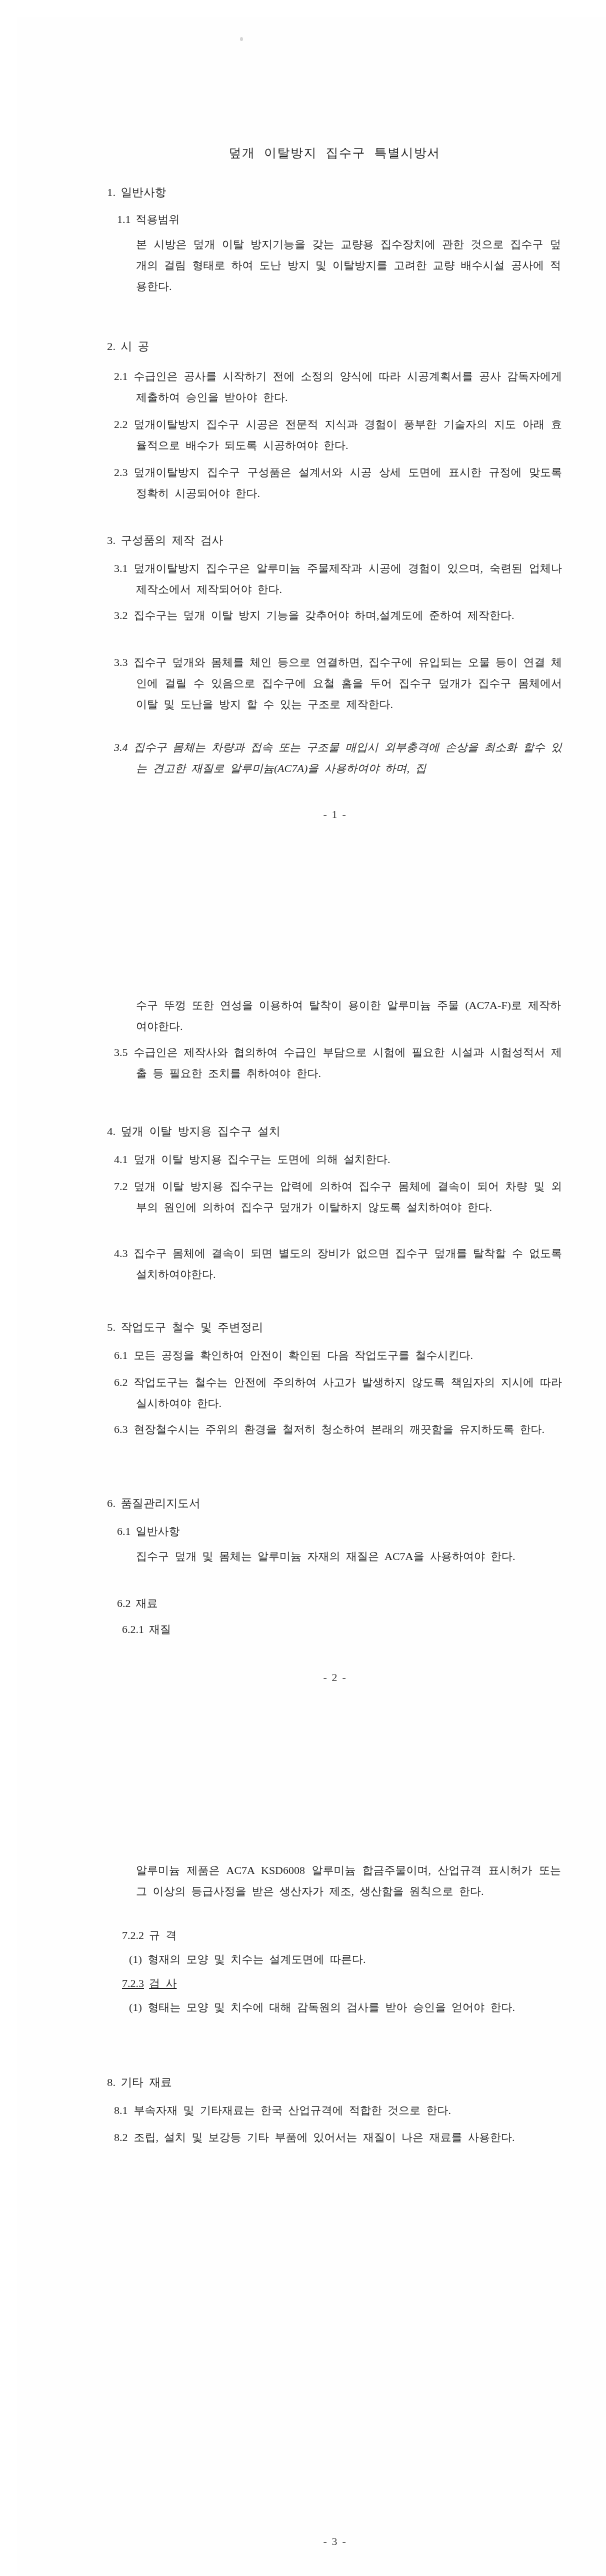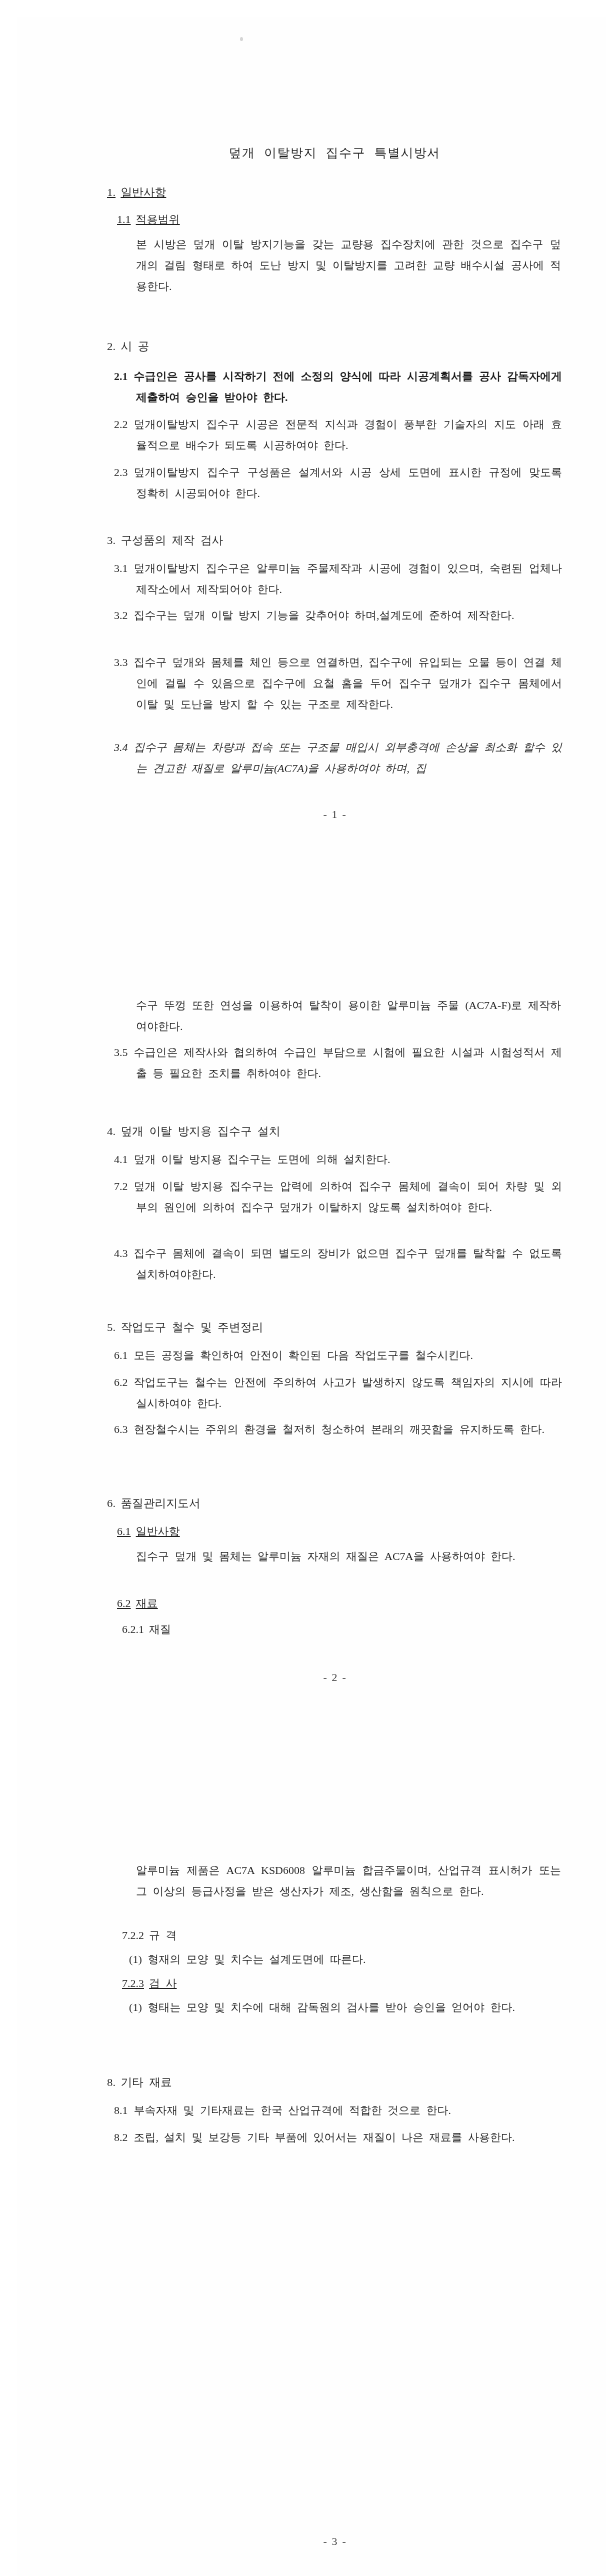--- a/index.html
+++ b/index.html
@@ -28,21 +28,20 @@
     word-spacing: 5.1px;
   }
   .kind-h1 {
     left: 90px; right: 73px;
     font-size: 11.4px;
     word-spacing: 2.9px;
   }
   .kind-h2 {
     left: 100px; right: 78px;
     word-spacing: 2.9px;
-    text-decoration: underline;
   }
   .kind-h3 {
     left: 105px; right: 73px;
     word-spacing: 2.9px;
   }
   .kind-item {
     left: 97px; right: 90px;
     text-align: justify;
     word-spacing: 2.9px;
     padding-left: 22px;
@@ -76,25 +75,25 @@
     border-radius: 50%;
     opacity: 0.6;
   }
 </style>
 </head>
 <body>
 
 <div id="doc">
   <div class="speck"></div>
 <div class="block kind-title" style="top: 126px;"><span>덮개 이탈방지 집수구 특별시방서</span></div>
-    <div class="block kind-h1" style="top: 165px; text-decoration: underline;"><span class="head-num">1.</span><span>일반사항</span></div>
+    <div class="block kind-h1" style="top: 165px;"><span class="head-num">1.</span><span>일반사항</span></div>
     <div class="block kind-h2" style="top: 192px;"><span class="head-num">1.1</span><span>적용범위</span></div>
     <div class="block kind-para" style="top: 217px;"><span>본 시방은 덮개 이탈 방지기능을 갖는 교량용 집수장치에 관한 것으로 집수구 덮개의 걸림 형태로 하여 도난 방지 및 이탈방지를 고려한 교량 배수시설 공사에 적용한다.</span></div>
     <div class="block kind-h1" style="top: 319px;"><span class="head-num">2.</span><span>시 공</span></div>
-    <div class="block kind-item" style="top: 349px; font-weight: bold;"><span class="clause-num">2.1</span><span>수급인은 공사를 시작하기 전에 소정의 양식에 따라 시공계획서를 공사 감독자에게 제출하여 승인을 받아야 한다.</span></div>
+    <div class="block kind-item" style="top: 349px;"><span class="clause-num">2.1</span><span>수급인은 공사를 시작하기 전에 소정의 양식에 따라 시공계획서를 공사 감독자에게 제출하여 승인을 받아야 한다.</span></div>
     <div class="block kind-item" style="top: 397px;"><span class="clause-num">2.2</span><span>덮개이탈방지 집수구 시공은 전문적 지식과 경험이 풍부한 기술자의 지도 아래 효율적으로 배수가 되도록 시공하여야 한다.</span></div>
     <div class="block kind-item" style="top: 445px;"><span class="clause-num">2.3</span><span>덮개이탈방지 집수구 구성품은 설계서와 시공 상세 도면에 표시한 규정에 맞도록 정확히 시공되어야 한다.</span></div>
     <div class="block kind-h1" style="top: 513px;"><span class="head-num">3.</span><span>구성품의 제작 검사</span></div>
     <div class="block kind-item" style="top: 541px;"><span class="clause-num">3.1</span><span>덮개이탈방지 집수구은 알루미늄 주물제작과 시공에 경험이 있으며, 숙련된 업체나 제작소에서 제작되어야 한다.</span></div>
     <div class="block kind-item" style="top: 588px;"><span class="clause-num">3.2</span><span>집수구는 덮개 이탈 방지 기능을 갖추어야 하며,설계도에 준하여 제작한다.</span></div>
     <div class="block kind-item" style="top: 635px;"><span class="clause-num">3.3</span><span>집수구 덮개와 몸체를 체인 등으로 연결하면, 집수구에 유입되는 오물 등이 연결 체인에 걸릴 수 있음으로 집수구에 요철 홈을 두어 집수구 덮개가 집수구 몸체에서 이탈 및 도난을 방지 할 수 있는 구조로 제작한다.</span></div>
     <div class="block kind-item" style="top: 720px; font-style: italic;"><span class="clause-num">3.4</span><span>집수구 몸체는 차량과 접속 또는 구조물 매입시 외부충격에 손상을 최소화 할수 있는 견고한 재질로 알루미늄(AC7A)을 사용하여야 하며, 집</span></div>
     <div class="block kind-pagenum" style="top: 787px;"><span>- 1 -</span></div>
     <div class="block kind-cont" style="top: 978px;"><span>수구 뚜껑 또한 연성을 이용하여 탈착이 용이한 알루미늄 주물 (AC7A-F)로 제작하여야한다.</span></div>
     <div class="block kind-item" style="top: 1025px;"><span class="clause-num">3.5</span><span>수급인은 제작사와 협의하여 수급인 부담으로 시험에 필요한 시설과 시험성적서 제출 등 필요한 조치를 취하여야 한다.</span></div>

